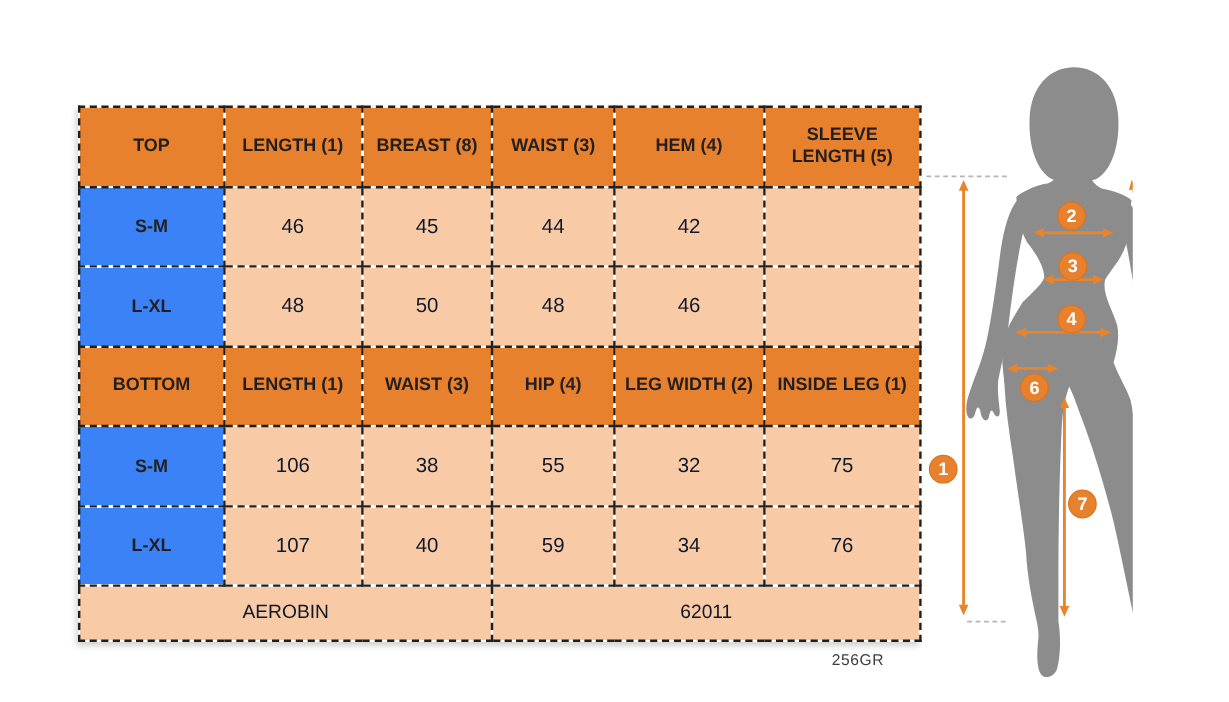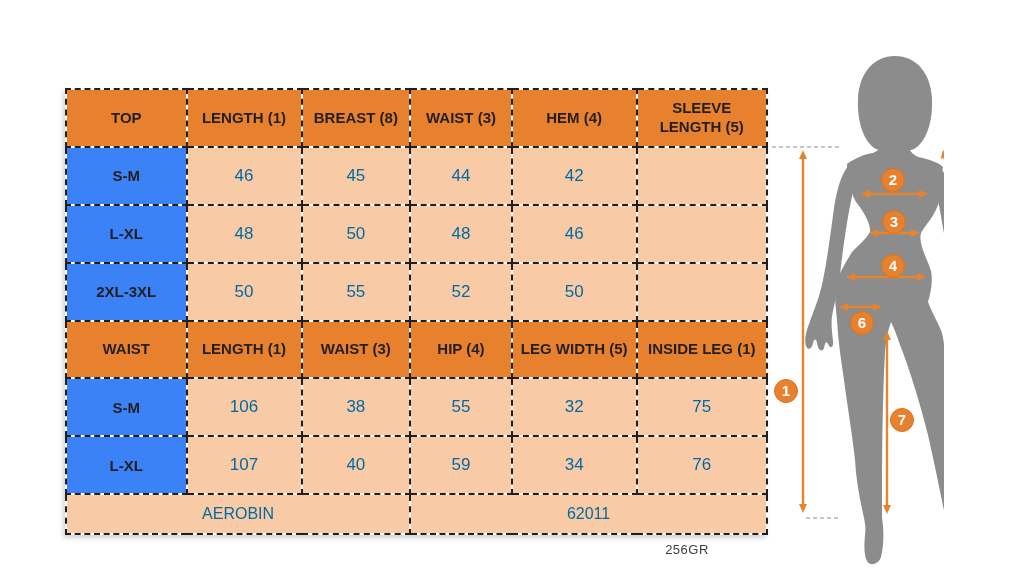--- a/index.html
+++ b/index.html
@@ -11,24 +11,24 @@
     position:absolute;left:65px;top:88px;width:703px;height:447px;
     border-collapse:collapse;table-layout:fixed;
     box-shadow:-2px 3px 5px rgba(0,0,0,0.18);
   }
   table.size-chart td,table.size-chart th{
     border:2px dashed #1f1f1f;padding:0 4px;text-align:center;vertical-align:middle;
     overflow:hidden;
   }
   tr.r48{height:48px;} tr.r38{height:38px;} tr.r33{height:33px;padding-left:29px;}
   .hdr-cell{background:#e8812e;font-weight:bold;font-size:15px;line-height:1.25;color:#231f20;}
-  .val-cell{background:#f8cba6;font-size:17px;font-weight:normal;color:#0369a1;}
+  .val-cell{background:#f8cba6;font-size:17px;font-weight:normal;color:#0f172a;}
   .size-cell{background:#3b82f6;font-size:15px;font-weight:bold;color:#231f20;}
   .footnote{
-    position:absolute;left:632px;top:542px;width:110px;text-align:center;
+    position:absolute;left:660px;top:542px;width:110px;text-align:center;
     font-size:13px;color:#3d3d3d;letter-spacing:0.5px;
   }
   .figure-svg{position:absolute;left:770px;top:40px;width:254px;height:545px;}
   .arrow-line{stroke:#e8842c;stroke-width:2.4;fill:none;}
   .arrow-head{fill:#e8842c;stroke:none;}
   .guide-line{stroke:#b5b5b5;stroke-width:1.4;stroke-dasharray:4 3;fill:none;}
   .marker-circle{fill:#e8812e;stroke:#d9741f;stroke-width:1;}
   .marker-num{fill:#ffffff;font-family:"Liberation Sans",sans-serif;font-size:15px;font-weight:bold;text-anchor:middle;}
   .silhouette{fill:#8c8c8c;stroke:none;}
 </style>
@@ -65,33 +65,25 @@
       </tr>
       <tr class="r48">
         <td class="size-cell">L-XL</td>
         <td class="val-cell">48</td>
         <td class="val-cell">50</td>
         <td class="val-cell">48</td>
         <td class="val-cell">46</td>
         <td class="val-cell"></td>
       </tr>
       <tr class="r48">
-        <td class="size-cell">2XL-3XL</td>
-        <td class="val-cell">50</td>
-        <td class="val-cell">55</td>
-        <td class="val-cell">52</td>
-        <td class="val-cell">50</td>
-        <td class="val-cell"></td>
-      </tr>
-      <tr class="r48">
-        <th class="hdr-cell">WAIST</th>
+        <th class="hdr-cell">BOTTOM</th>
         <th class="hdr-cell">LENGTH (1)</th>
         <th class="hdr-cell">WAIST (3)</th>
         <th class="hdr-cell">HIP (4)</th>
-        <th class="hdr-cell">LEG WIDTH (5)</th>
+        <th class="hdr-cell">LEG WIDTH (2)</th>
         <th class="hdr-cell">INSIDE LEG (1)</th>
       </tr>
       <tr class="r48">
         <td class="size-cell">S-M</td>
         <td class="val-cell">106</td>
         <td class="val-cell">38</td>
         <td class="val-cell">55</td>
         <td class="val-cell">32</td>
         <td class="val-cell">75</td>
       </tr>

